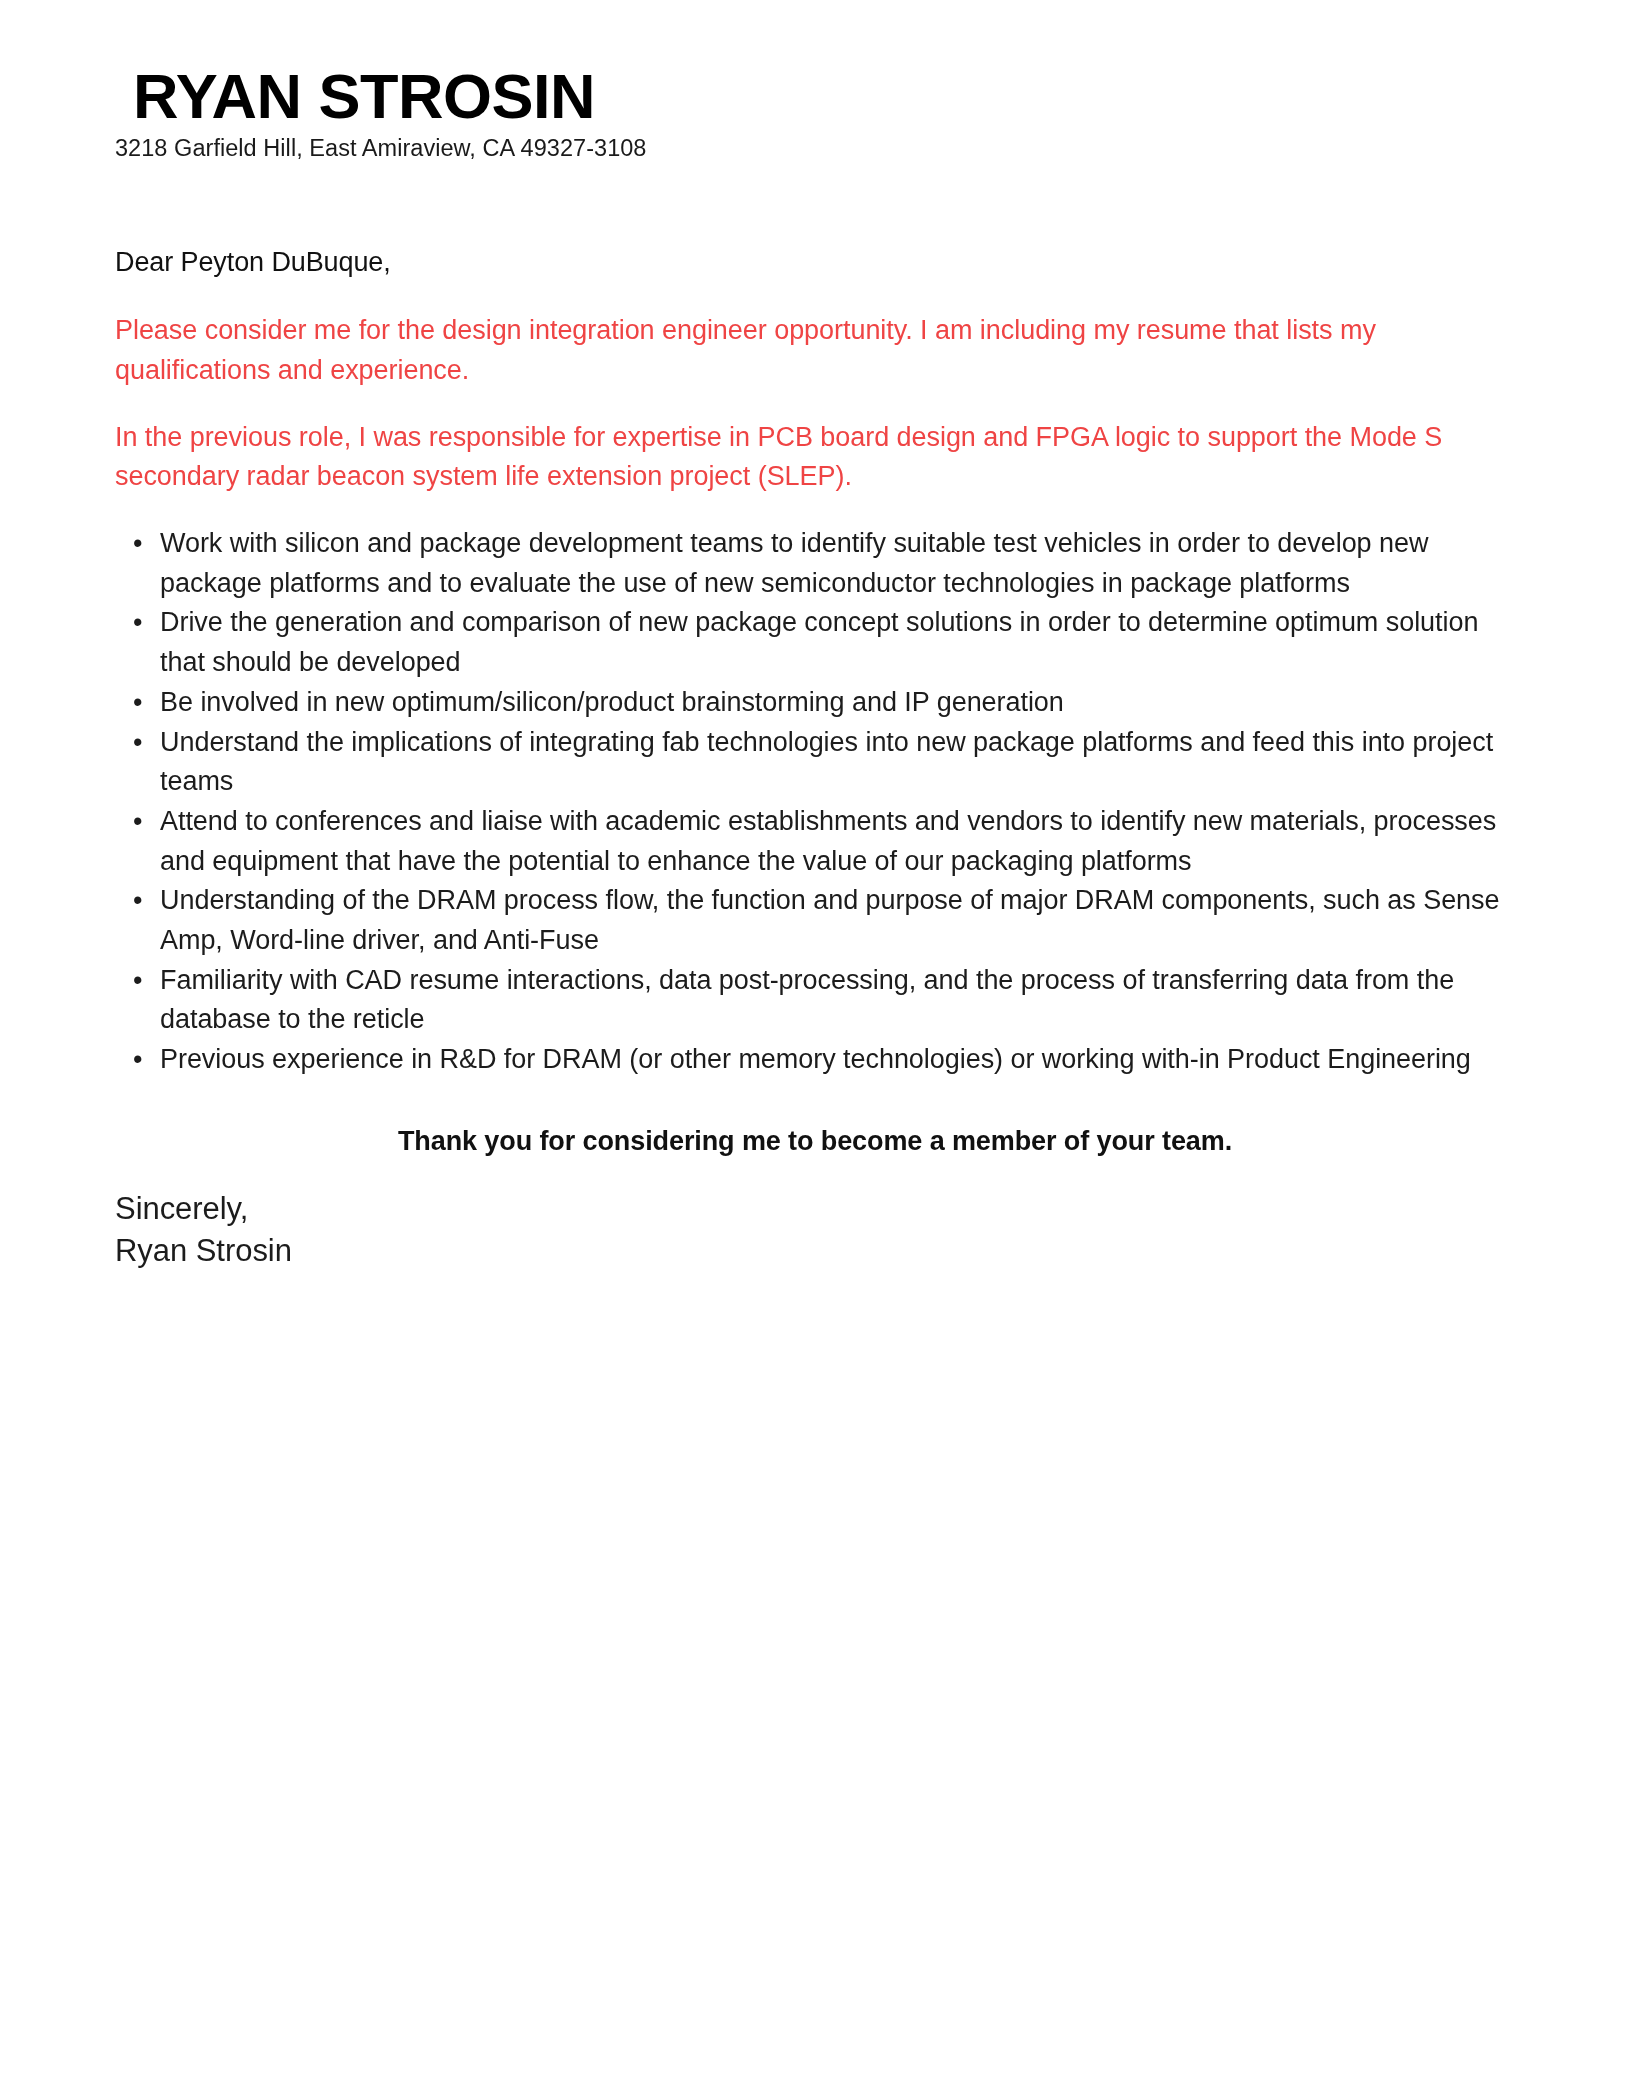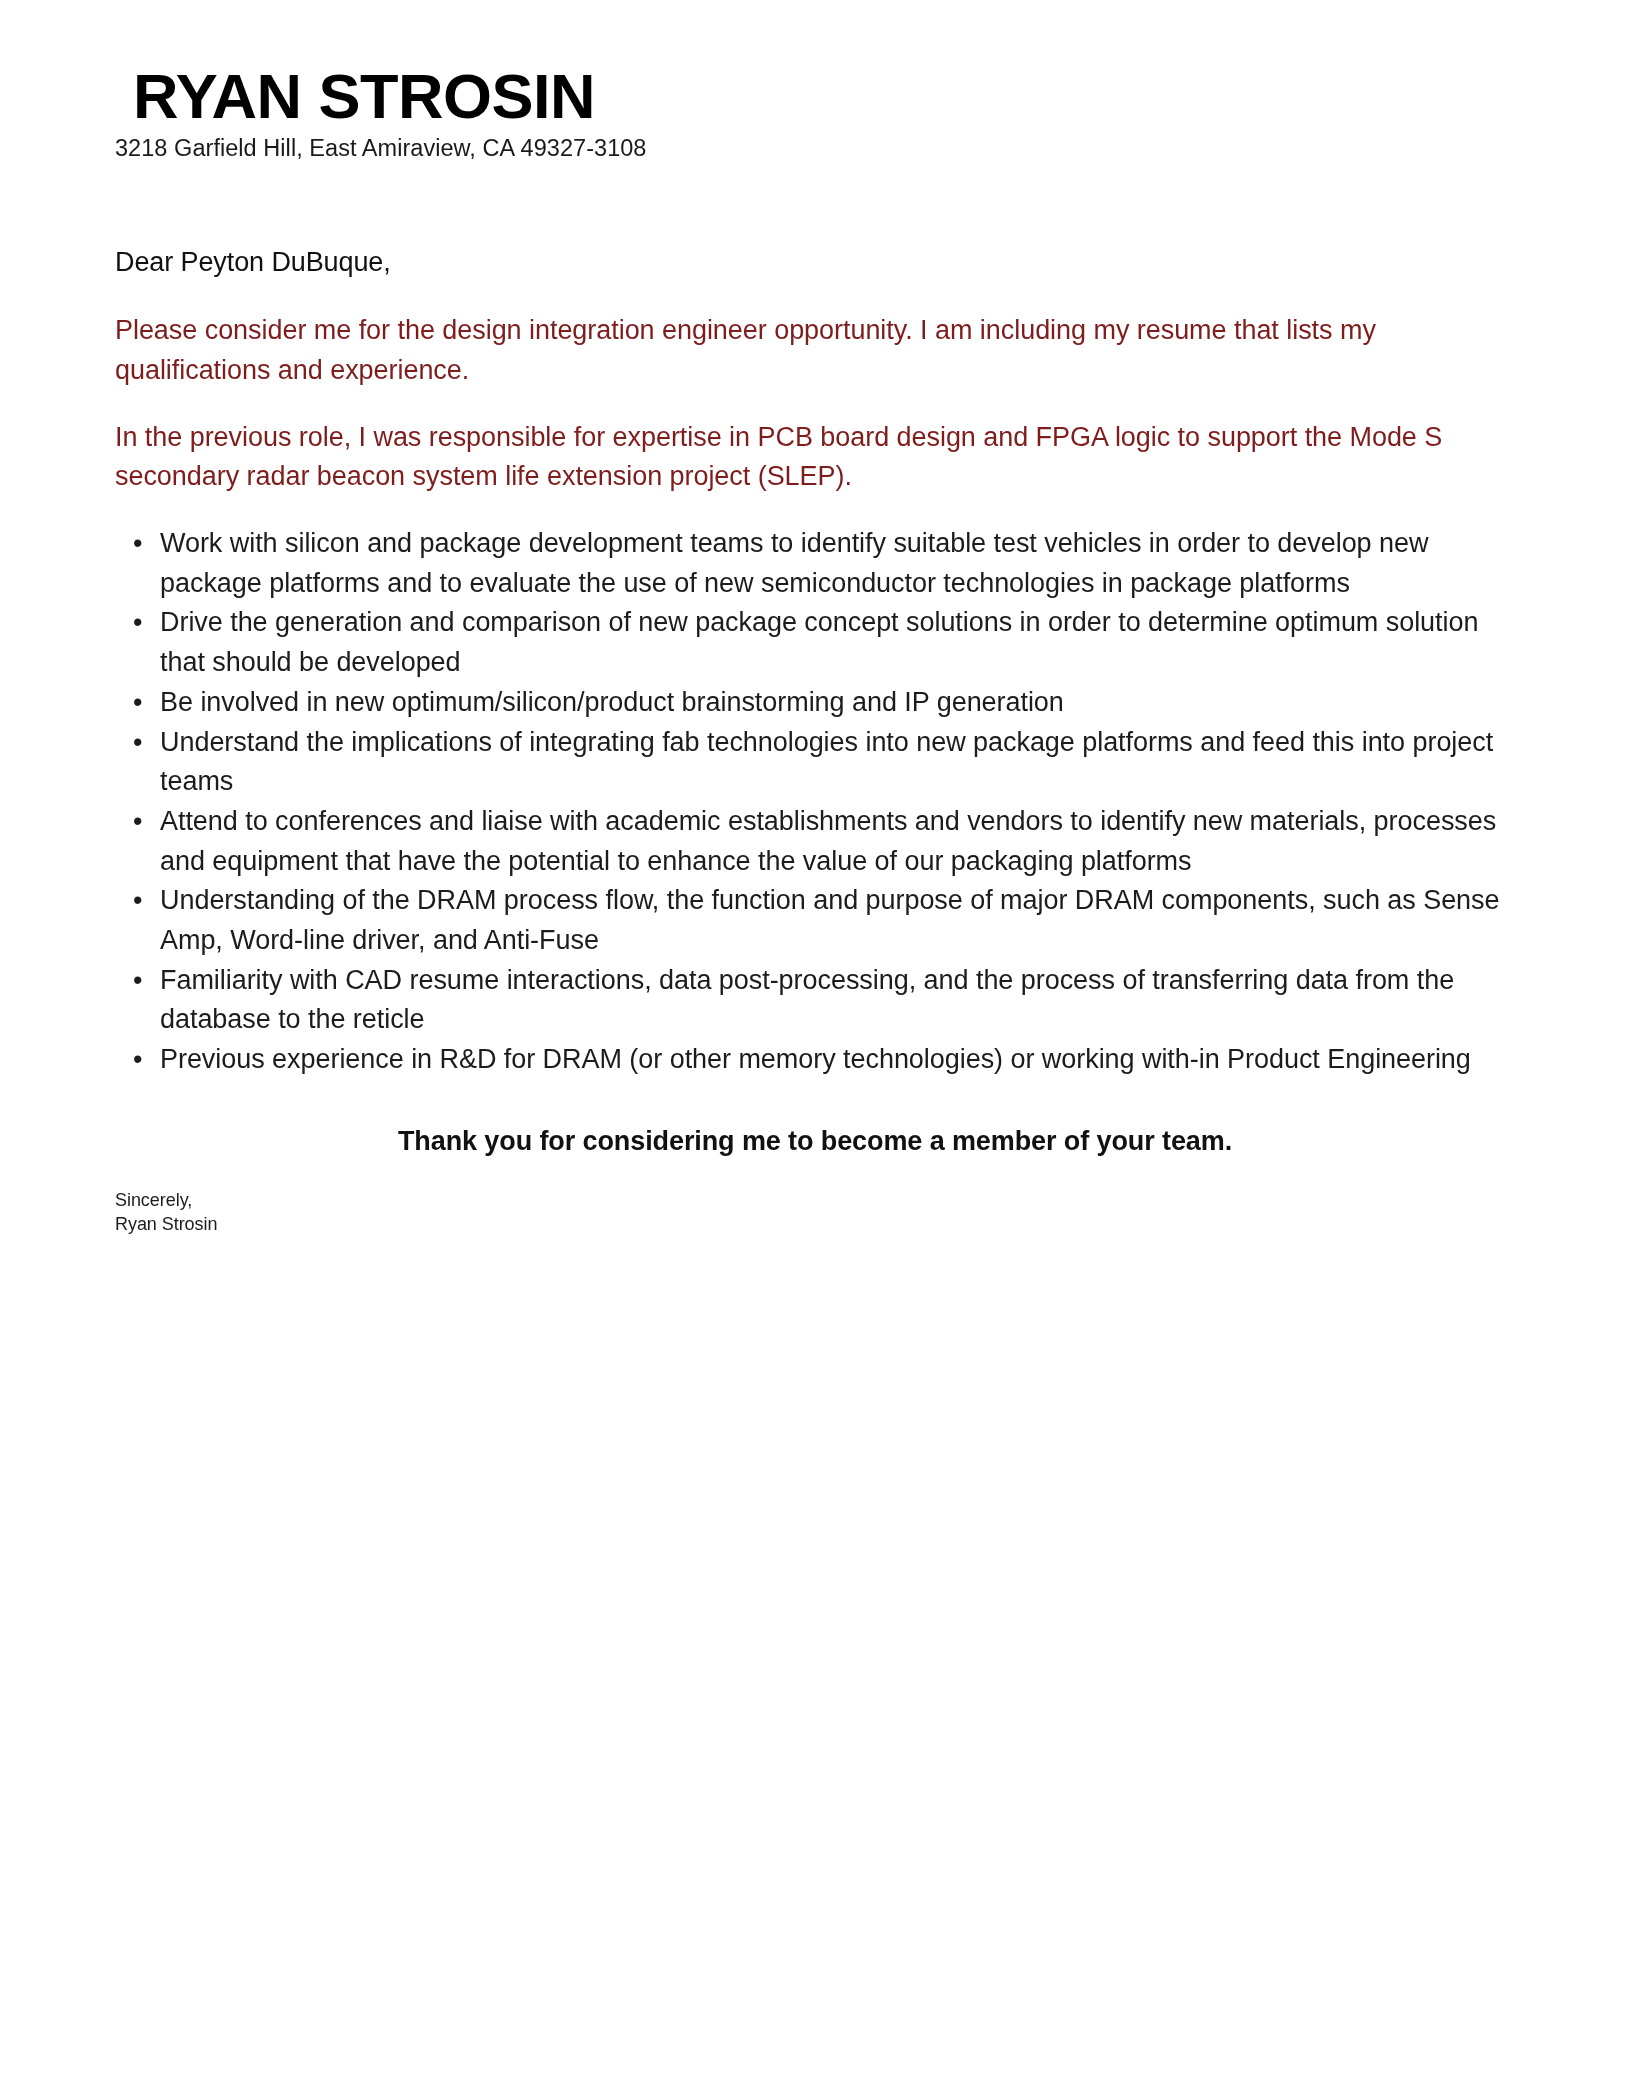--- a/index.html
+++ b/index.html
@@ -53,21 +53,21 @@
     line-height: 1.35;
     margin: 0 0 31px 0;
     color: #111111;
     letter-spacing: -0.1px;
   }
   .para {
     font-size: 27px;
     font-weight: 400;
     line-height: 1.47;
     margin: 0 0 27px 0;
-    color: #7f1d1d;
+    color: #ef4444;
     letter-spacing: -0.05px;
   }
   .req-list {
     list-style: none;
     margin: 0 0 0 0;
     padding: 0;
   }
   .req-item {
     position: relative;
     font-size: 27px;
@@ -89,21 +89,21 @@
   .closing-thanks {
     font-size: 27px;
     font-weight: 700;
     line-height: 1.4;
     margin: 43px 0 27px 0;
     color: #111111;
     letter-spacing: -0.1px;
     text-align: center;
   }
   .signoff {
-    font-size: 18px;
+    font-size: 31px;
     font-weight: 400;
     line-height: 1.38;
     margin: 0;
     color: #1c1c1c;
     letter-spacing: -0.05px;
   }
   .signoff-line {
     display: block;
   }
 </style>

